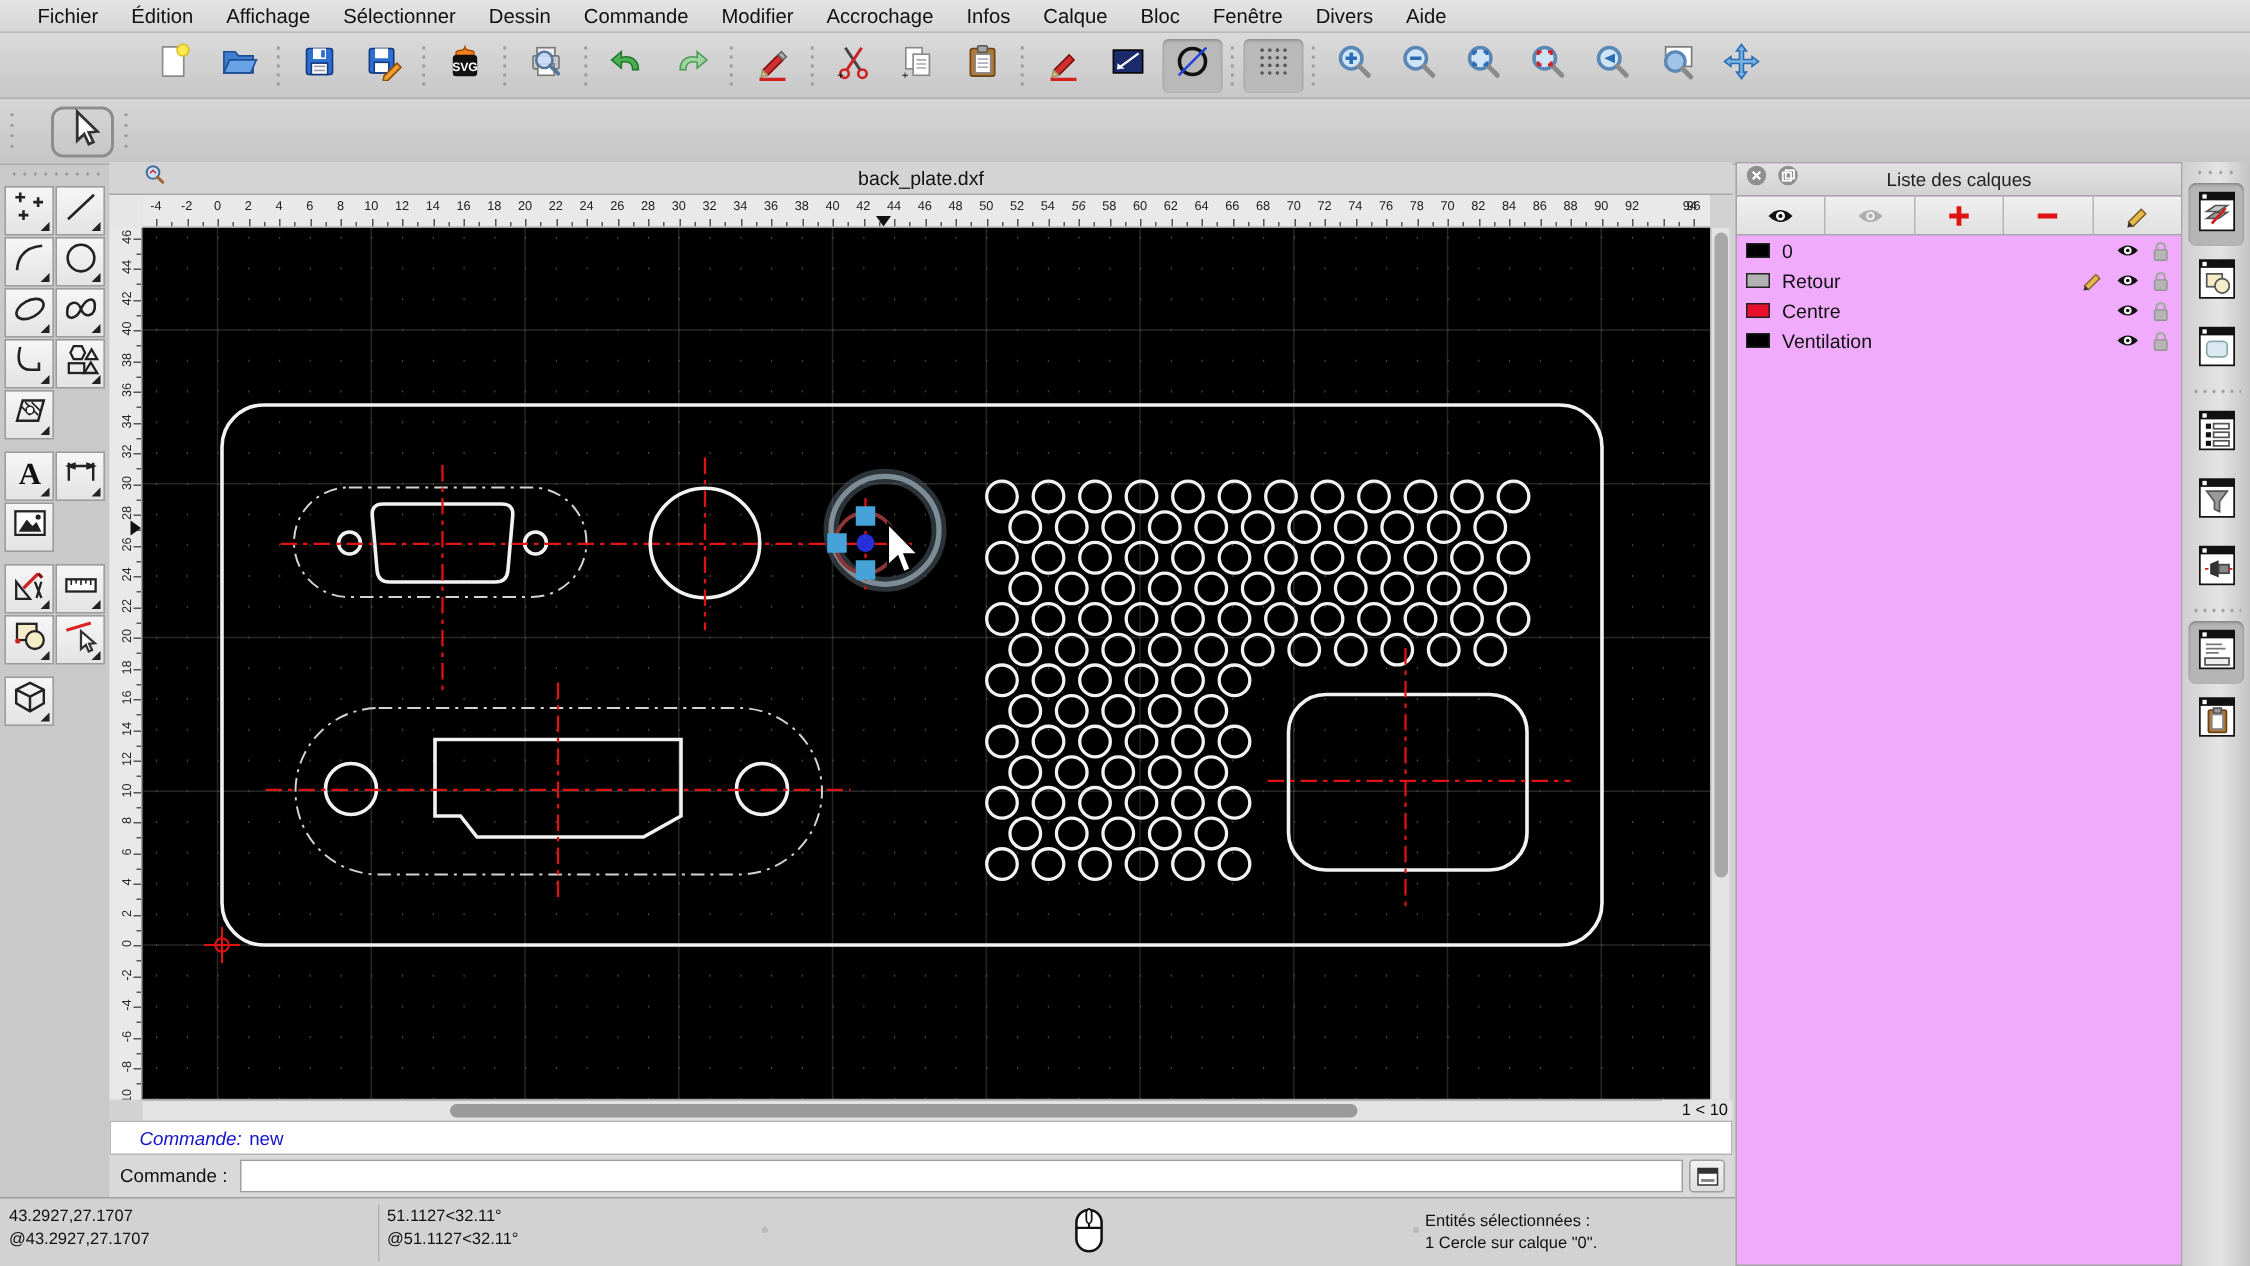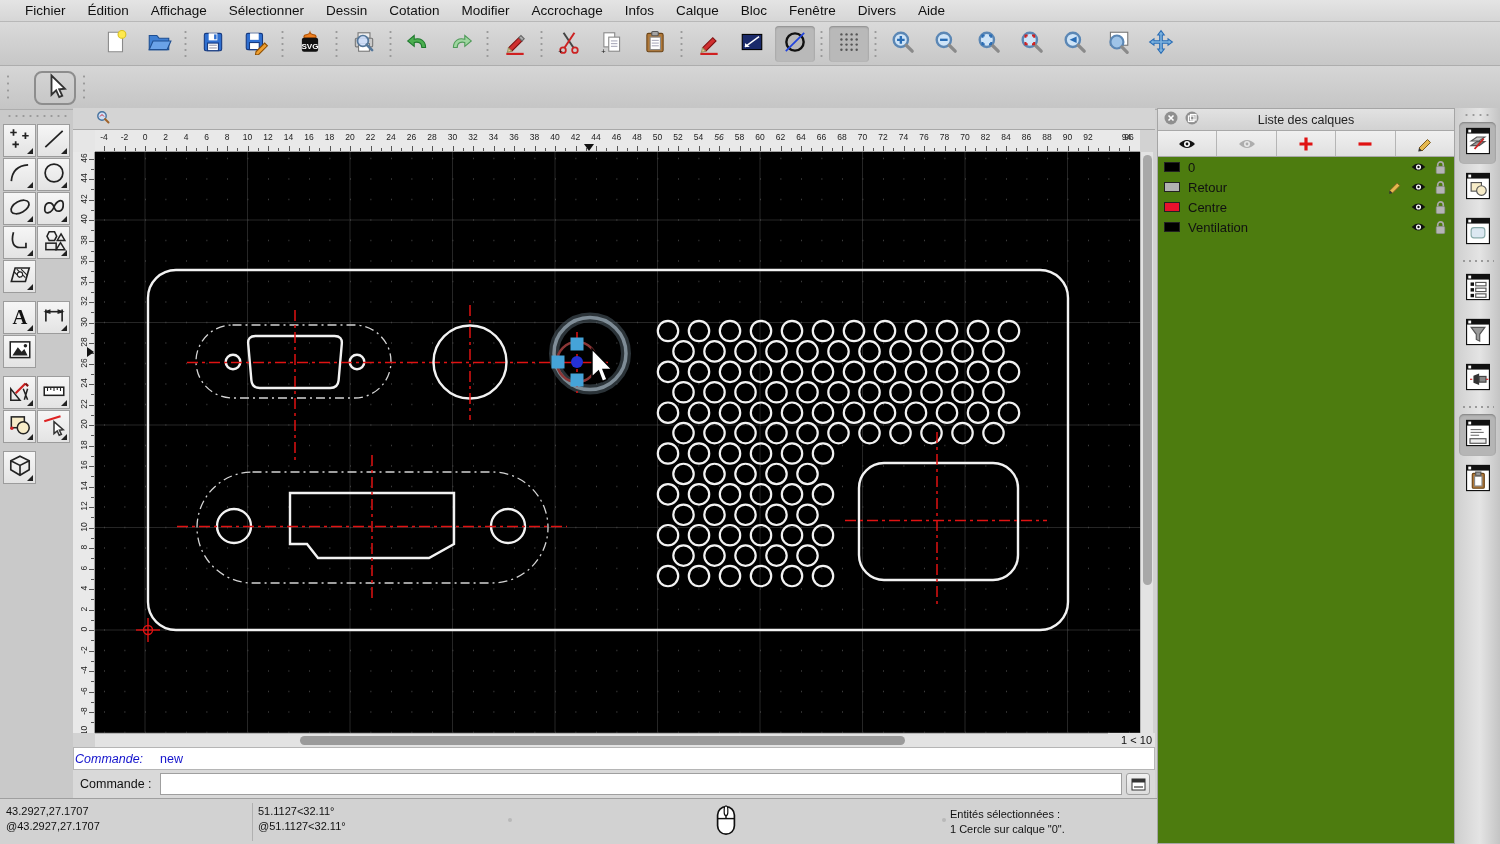--- a/index.html
+++ b/index.html
@@ -66,36 +66,36 @@
   #vscroll { position:absolute; left:1140px; top:152px; width:13px; height:581px; background:#e3e3e3;
     border-left:1px solid #b5b5b5; }
   #vscroll .thumb { position:absolute; left:2px; top:3px; width:9px; height:430px; background:#a8a8a8; border-radius:5px; }
   #hscroll { position:absolute; left:95px; top:733px; width:1013px; height:14px; background:#e3e3e3;
     border-top:1px solid #b5b5b5; }
   #hscroll .thumb { position:absolute; top:2px; left:205px; width:605px; height:9px; background:#9a9a9a; border-radius:5px; }
   #zoomratio { position:absolute; left:1108px; top:733px; width:47px; height:14px; background:#e3e3e3;
     font-size:11px; color:#111; text-align:right; padding-right:3px; line-height:14px; }
   
   #cmd-history { position:absolute; left:73px; top:747px; width:1082px; height:23px; background:#fff;
-    border:1px solid #b5b5b5; font-size:12.5px; display:flex; align-items:center; padding-left:1px; color:#1414cc;gap:12px; }
+    border:1px solid #b5b5b5; font-size:12.5px; display:flex; align-items:center; padding-left:19px; color:#1414cc; }
   #cmd-history .lbl { font-style:italic; margin-right:5px; }
   #cmd-row { position:absolute; left:73px; top:770px; width:1082px; height:28px; background:#d9d9d9;
     display:flex; align-items:center; }
   #cmd-row .lbl { font-size:12.5px; color:#111; margin:0 8px 0 7px; white-space:nowrap; }
   #cmd-input { flex:1; height:22px; border:1px solid #9f9f9f; background:#fff; font-size:12px; padding:0 4px; }
   #cmd-kbd-btn { width:24px; height:22px; margin:0 5px 0 4px; background:linear-gradient(#f2f2f2,#ddd);
     border:1px solid #9f9f9f; border-radius:3px; display:flex; align-items:center; justify-content:center; }
   
   #statusbar { position:absolute; left:0; top:798px; width:1500px; height:46px; background:#d2d2d2;
     border-top:1px solid #9f9f9f; font-size:11px; color:#111; }
   #statusbar .line { line-height:15px; white-space:nowrap; }
   #sb-div { position:absolute; left:252px; top:4px; width:1px; height:38px; background:#b0b0b0; }
   .sb-dot { position:absolute; top:19px; width:4px; height:4px; border-radius:2px; background:#b9b9b9; }
   
-  #layers-panel { position:absolute; left:1157px; top:108px; width:298px; height:736px; background:#4d7c0f;
+  #layers-panel { position:absolute; left:1157px; top:108px; width:298px; height:736px; background:#f0abfc;
     border:1px solid #a5a5a5; }
   #lp-header { height:22px; background:linear-gradient(#e2e2e2,#d2d2d2); border-bottom:1px solid #a8a8a8;
     display:flex; align-items:center; position:relative; }
   #lp-title { position:absolute; width:100%; text-align:center; font-size:12.5px; color:#222; }
   #lp-toolbar { height:26px; display:flex; border-bottom:1px solid #a8a8a8; background:linear-gradient(#f0f0f0,#e0e0e0); }
   #lp-toolbar .cell { flex:1; border-right:1px solid #b5b5b5; display:flex; align-items:center; justify-content:center; }
   #lp-toolbar .cell:last-child { border-right:none; }
   .layer-row { height:20px; display:flex; align-items:center; padding-left:6px; }
   .layer-swatch { width:16px; height:10px; border:1px solid #222; margin-right:8px; }
   .layer-name { font-size:13px; color:#111; flex:1; }
@@ -115,21 +115,21 @@
 </style>
 </head>
 <body>
 
 <div id="menubar">
     <span class="menu-item">Fichier</span>
     <span class="menu-item">Édition</span>
     <span class="menu-item">Affichage</span>
     <span class="menu-item">Sélectionner</span>
     <span class="menu-item">Dessin</span>
-    <span class="menu-item">Cotation</span>
+    <span class="menu-item">Commande</span>
     <span class="menu-item">Modifier</span>
     <span class="menu-item">Accrochage</span>
     <span class="menu-item">Infos</span>
     <span class="menu-item">Calque</span>
     <span class="menu-item">Bloc</span>
     <span class="menu-item">Fenêtre</span>
     <span class="menu-item">Divers</span>
     <span class="menu-item">Aide</span>
   </div>
 
@@ -484,20 +484,21 @@
       <span class="pal-btn sub">
         <span><svg width="26" height="26" viewBox="0 0 24 24">
             <path d="M12,3 L20.5,7.2 L20.5,15.5 L12,20.5 L3.5,15.5 L3.5,7.2 Z M3.5,7.2 L12,11.5 L20.5,7.2 M12,11.5 L12,20.5" fill="none" stroke="#222" stroke-width="1.5"></path>
           </svg></span>
       </span>
       <span class="pal-empty"></span>
     </div>
   </div>
 
 <div id="tabbar">
+  <span id="tab-title">back_plate.dxf</span>
   <span id="doc-icon"><svg width="14" height="14" viewBox="0 0 14 14">
         <circle cx="6" cy="6" r="4.2" fill="#cfe0f5" stroke="#46729e" stroke-width="1.4"></circle>
         <line x1="9" y1="9" x2="12.5" y2="12.5" stroke="#a0622a" stroke-width="2" stroke-linecap="round"></line>
         <path d="M4,6.5 L6,4.5 L8,6.5" stroke="#c23" fill="none"></path>
       </svg></span>
 </div>
 <div id="corner"></div>
 
 <div id="hruler">
     <div class="htick" style="left: 9px; height: 5px;"></div>

